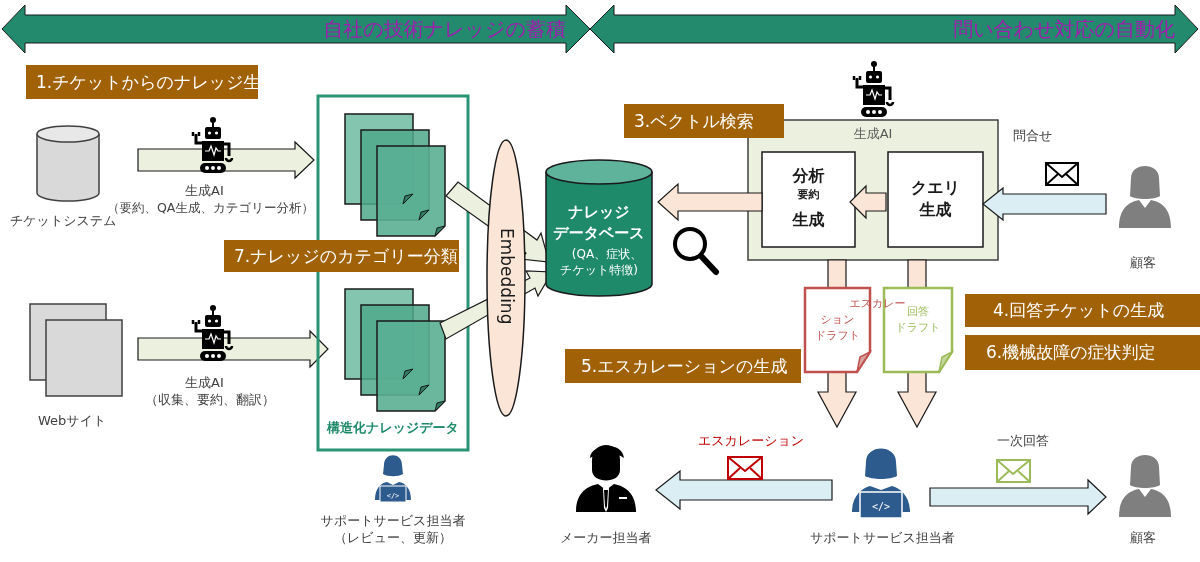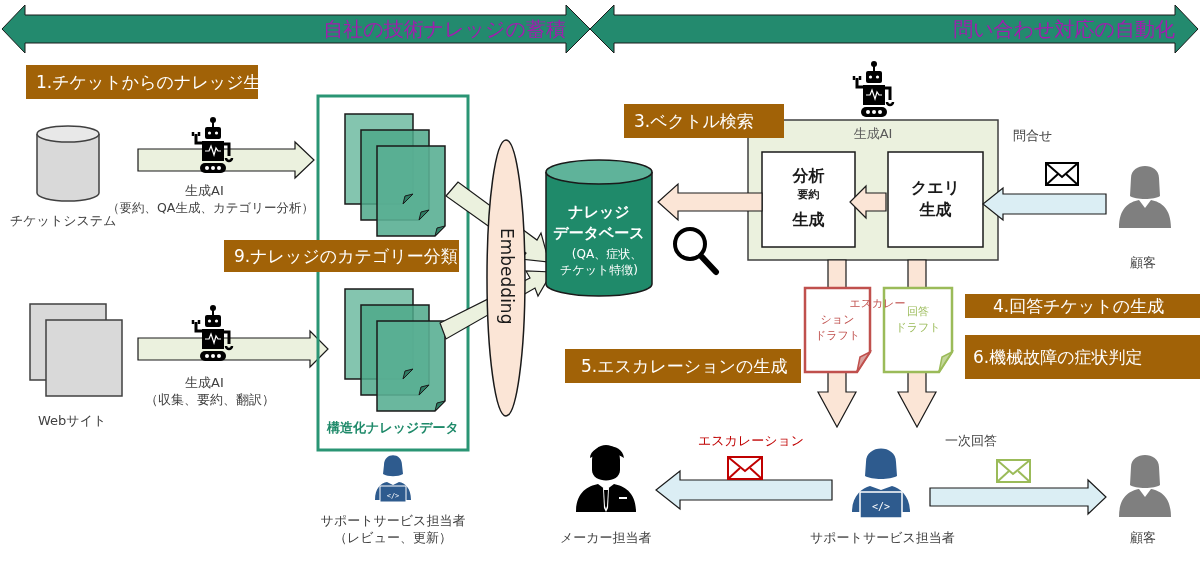--- a/index.html
+++ b/index.html
@@ -159,24 +159,24 @@
   </g>
   <text x="393" y="498" font-size="7" fill="#fff" text-anchor="middle" font-family="DejaVu Sans Mono, monospace">&lt;/&gt;</text>
 
   <use href="#person-female" x="1145" y="487" fill="#7f7f7f"></use>
 </svg>
 
 <div class="banner-text" style="left:25px; top:15px; width:541px; line-height:28px;">自社の技術ナレッジの蓄積</div>
 <div class="banner-text" style="left:614px; top:15px; width:561px; line-height:28px;">問い合わせ対応の自動化</div>
 
 <div class="step" style="left:26px; top:65px; width:232px; height:34px;">1.チケットからのナレッジ生成</div>
-<div class="step" style="left:224px; top:240px; width:235px; height:32px;">9.ナレッジのカテゴリー分類</div>
+<div class="step" style="left:224px; top:240px; width:235px; height:32px;">7.ナレッジのカテゴリー分類</div>
 <div class="step" style="left:624px; top:104px; width:160px; height:34px;">3.ベクトル検索</div>
-<div class="step" style="left:965px; top:294px; width:235px; height:24px; padding-left:28px;">4.回答チケットの生成</div>
-<div class="step" style="left:965px; top:335px; width:235px; height:44px; padding-left:8px;">6.機械故障の症状判定</div>
+<div class="step" style="left:965px; top:294px; width:235px; height:33px; padding-left:28px;">4.回答チケットの生成</div>
+<div class="step" style="left:965px; top:335px; width:235px; height:35px; padding-left:21px;">6.機械故障の症状判定</div>
 <div class="step" style="left:565px; top:349px; width:236px; height:34px; padding-left:16px;">5.エスカレーションの生成</div>
 
 <div class="lbl" style="left:10px; top:213px;">チケットシステム</div>
 <div class="lbl" style="left:38px; top:413px;">Webサイト</div>
 
 <div class="lbl" style="left:185px; top:183px;">生成AI</div>
 <div class="lbl" style="left:107px; top:200px; font-size:12.5px;">（要約、QA生成、カテゴリー分析）</div>
 
 <div class="lbl" style="left:185px; top:375px;">生成AI</div>
 <div class="lbl" style="left:145px; top:392px;">（収集、要約、翻訳）</div>
@@ -205,14 +205,14 @@
 
 <div class="lbl" style="left:805px; top:297px; width:65px; font-size:11px; color:#c0504d;padding-left:40px;">エスカレー</div>
 <div class="lbl" style="left:805px; top:313px; width:65px; font-size:11px; color:#c0504d;">ション</div>
 <div class="lbl" style="left:805px; top:329px; width:65px; font-size:11px; color:#c0504d;">ドラフト</div>
 <div class="lbl" style="left:884px; top:305px; width:68px; font-size:11px; color:#9bbb59;">回答</div>
 <div class="lbl" style="left:884px; top:321px; width:68px; font-size:11px; color:#9bbb59;">ドラフト</div>
 
 <div class="lbl" style="left:560px; top:530px;">メーカー担当者</div>
 <div class="lbl" style="left:698px; top:433px; color:#c00000;">エスカレーション</div>
 <div class="lbl" style="left:810px; top:530px;">サポートサービス担当者</div>
-<div class="lbl" style="left:945px; top:433px;">一次回答</div>
+<div class="lbl" style="left:997px; top:433px;">一次回答</div>
 <div class="lbl" style="left:1130px; top:530px;">顧客</div>
 
 </body></html>

